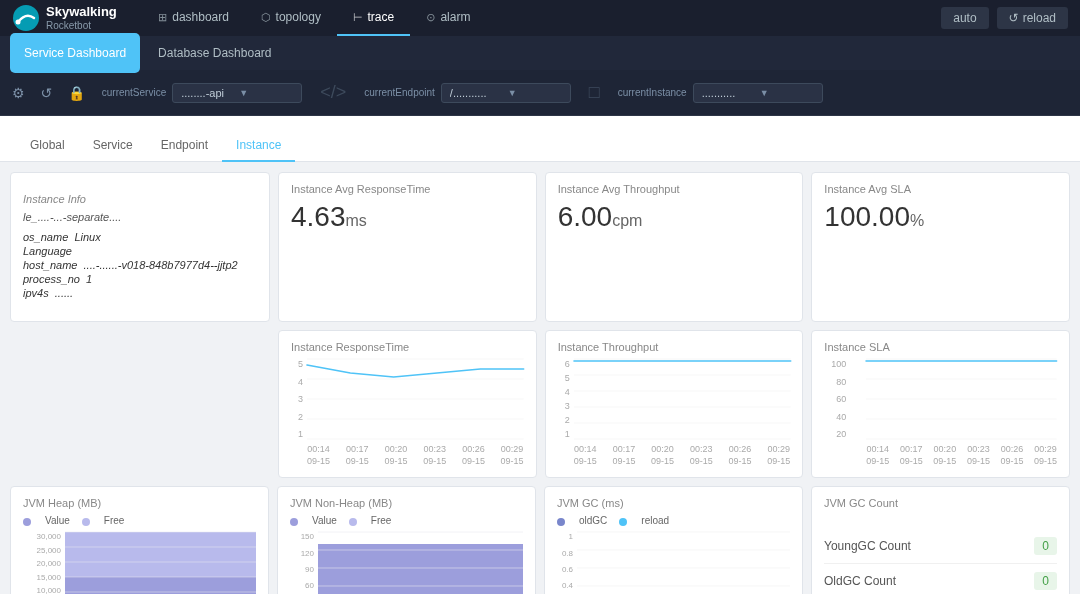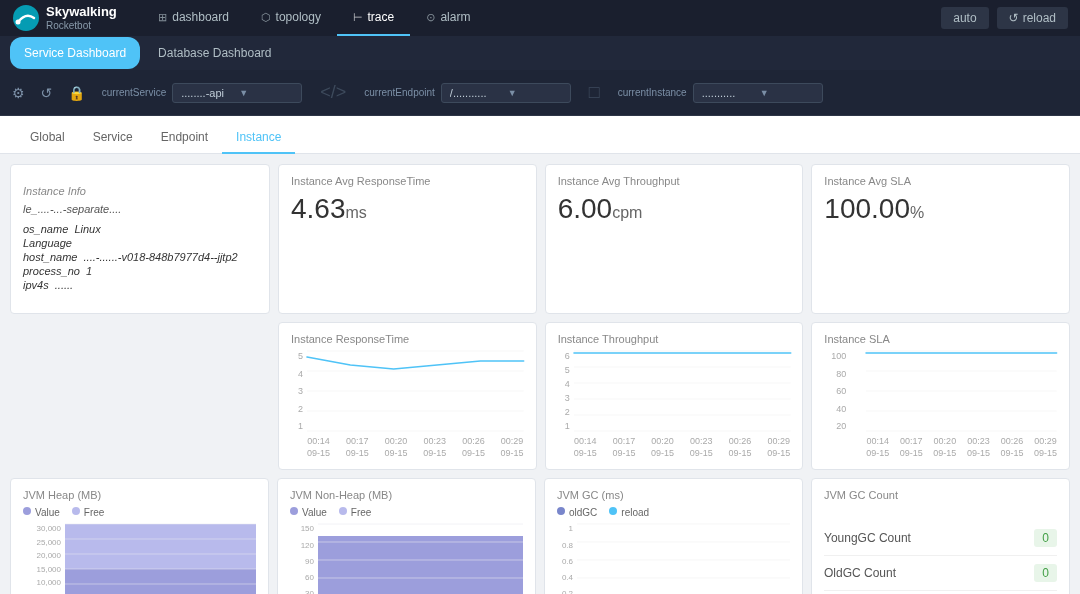--- a/index.html
+++ b/index.html
@@ -74,25 +74,25 @@
     .tab-bar {
       background: #21283a;
       height: 34px;
       display: flex;
       align-items: center;
       padding: 0 10px;
       gap: 4px;
     }
     .tab-btn {
       padding: 5px 14px;
-      border-radius: 12px;
+      border-radius: 5px;
       font-size: 12px;
       cursor: pointer;
       border: none;
-      height: 32px;
+      height: 40px;
       display: flex;
       align-items: center;
     }
     .tab-btn.active {
       background: #4fc3f7;
       color: #fff;
     }
     .tab-btn.inactive {
       background: transparent;
       color: #b0bec5;
@@ -135,21 +135,21 @@
       cursor: pointer;
       min-width: 130px;
     }
     .selector-value span { flex: 1; overflow: hidden; text-overflow: ellipsis; white-space: nowrap; max-width: 120px; }
     .chevron { color: #7b8fa6; font-size: 9px; }
     .selector-sep { color: #3d4a5c; font-size: 18px; margin: 0 2px; }
 
     
     .page-tabs {
       background: #fff;
-      height: 38px;
+      height: 46px;
       display: flex;
       align-items: flex-end;
       padding: 0 16px;
       border-bottom: 1px solid #e0e4ea;
     }
     .page-tab {
       padding: 8px 14px;
       font-size: 12px;
       cursor: pointer;
       color: #666;
@@ -220,22 +220,22 @@
     }
 
     
     .legend {
       display: flex;
       gap: 12px;
       margin-bottom: 6px;
     }
     .legend-item {
       display: flex;
-      align-items: flex-start;
-      gap: 4px;
+      align-items: flex-end;
+      gap: 14px;
       font-size: 10px;
       color: #666;
     }
     .legend-dot {
       width: 8px;
       height: 8px;
       border-radius: 50%;
     }
 
     

